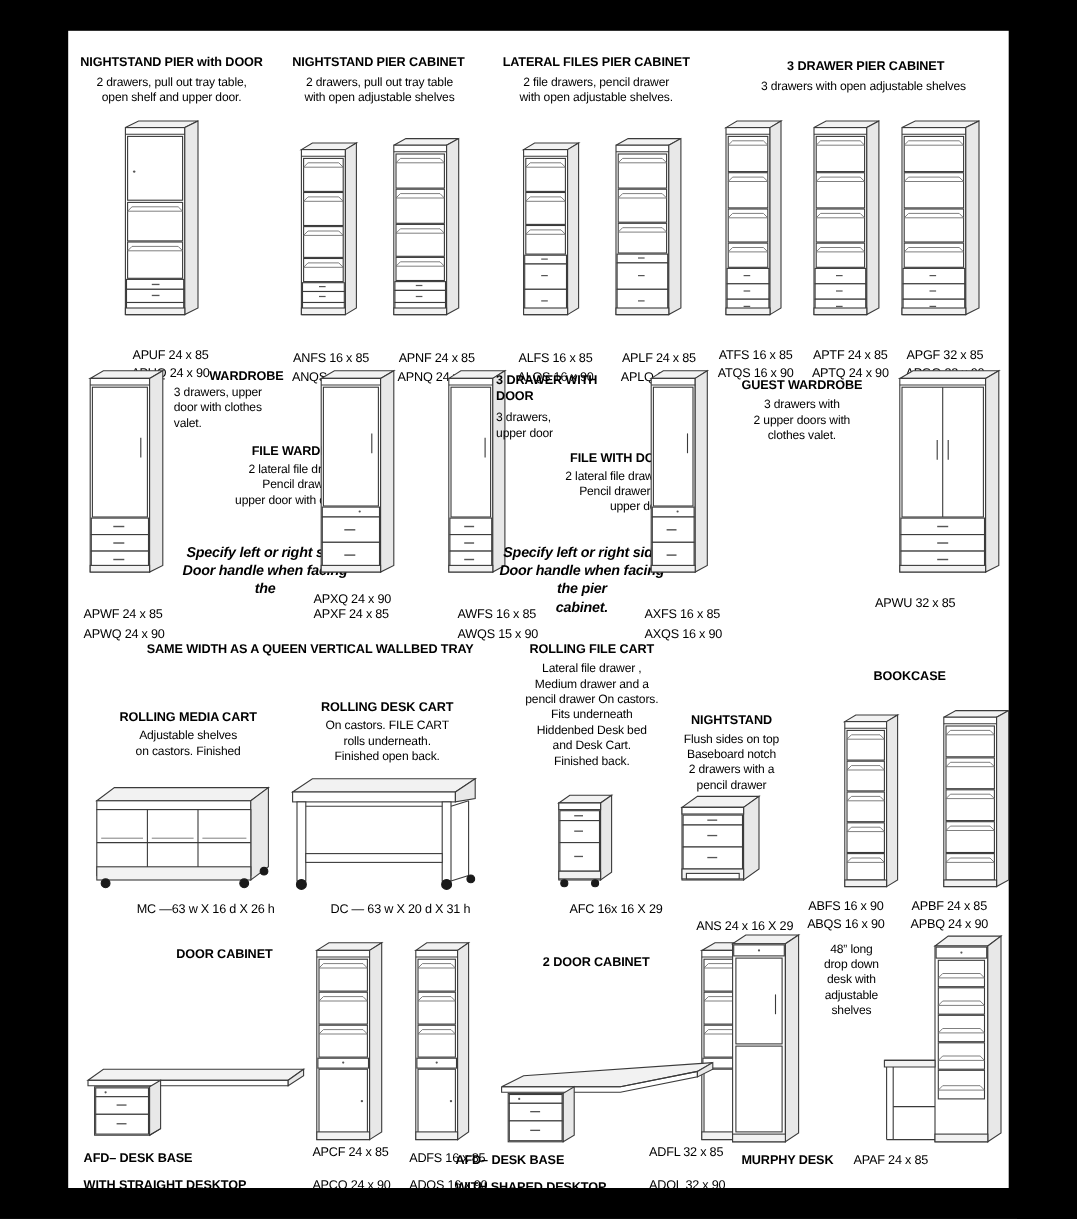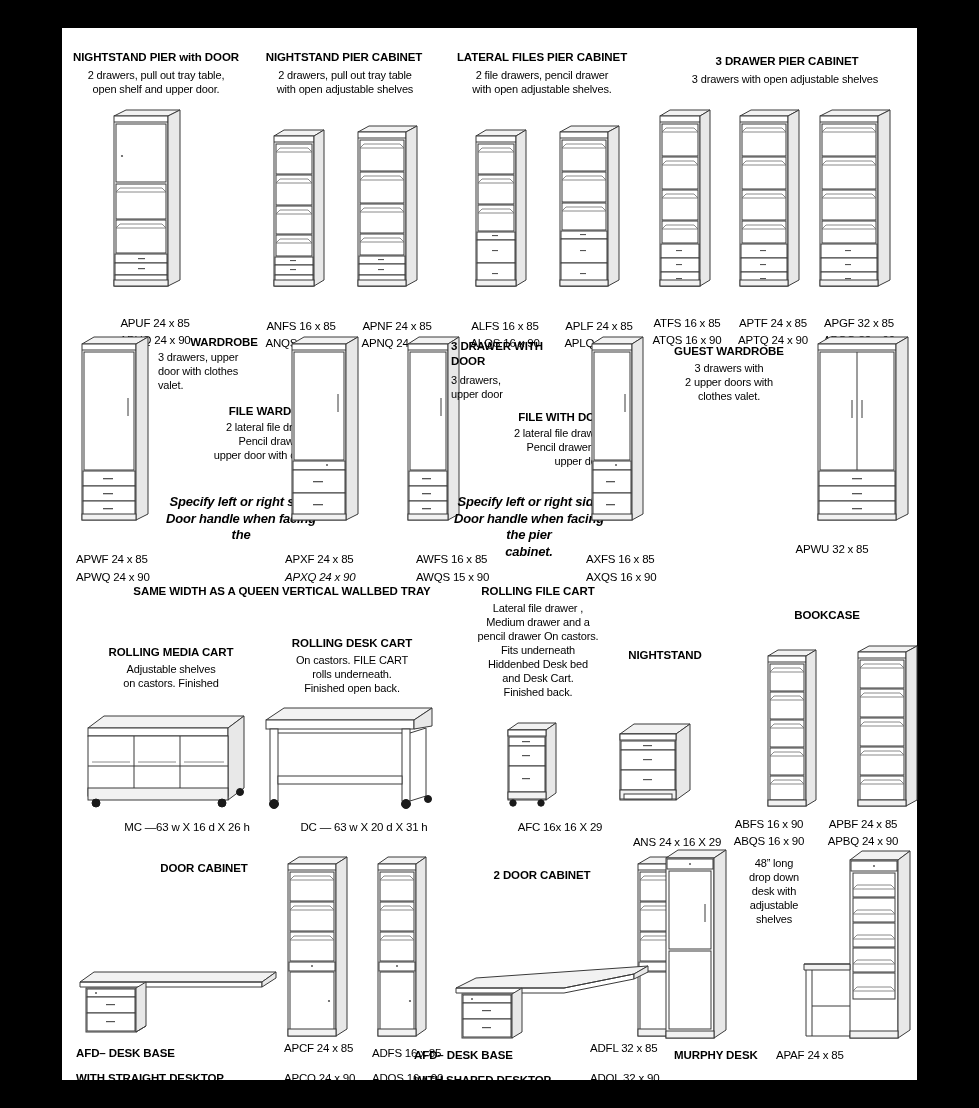--- a/index.html
+++ b/index.html
@@ -327,21 +327,21 @@
       <rect class="knob" x="27" y="147" width="10" height="1.3"></rect>
       <rect class="lnf" x="7" y="159" width="52" height="23"></rect>
       <rect class="knob" x="27" y="170" width="10" height="1.3"></rect>
       <rect class="fillg" x="6" y="180" width="54" height="6"></rect>
     </svg>
   </div>
 
   <div class="txt code lf" style="left:14px; top:524px; width:150px;">APWF 24 x 85</div>
   <div class="txt code lf" style="left:14px; top:542px; width:150px;">APWQ 24 x 90</div>
   <div class="txt code lf" style="left:223px; top:524px; width:150px;">APXF 24 x 85</div>
-  <div class="txt code lf" style="left:223px; top:542px; width:150px;font-style:italic;">APXQ 24 x 90</div>
+  <div class="txt code lf" style="left:223px; top:510px; width:150px;">APXQ 24 x 90</div>
 
   <div class="abs" style="left:340px; top:306px;">
     <svg width="72" height="190" viewBox="0 0 72 190">
       <polygon class="fillg" points="6,10 46,10 57,3 17,3"></polygon>
       <rect class="lnf" x="6" y="10" width="40" height="176"></rect>
       <polygon class="fillgg" points="46,10 57,3 57,180 46,186"></polygon>
       <line class="ln" x1="6" y1="16" x2="46" y2="16"></line>
       <rect class="lnf" x="8" y="18" width="36" height="118"></rect>
       <line class="ln" x1="39" y1="64" x2="39" y2="82"></line>
       <rect class="lnf" x="7" y="137" width="38" height="15"></rect>
@@ -494,20 +494,24 @@
       <rect class="knob" x="20" y="60" width="8" height="1.2"></rect>
       <rect class="fillg" x="6" y="74" width="38" height="7"></rect>
       <ellipse class="castor" cx="11" cy="85" rx="3.2" ry="3.2"></ellipse>
       <ellipse class="castor" cx="39" cy="85" rx="3.2" ry="3.2"></ellipse>
     </svg>
   </div>
 
   <div class="txt code ctr" style="left:428px; top:792px; width:140px;">AFC 16x 16 X 29</div>
 
   <div class="txt hd ctr" style="left:528px; top:620px; width:150px;">NIGHTSTAND</div>
+  <div class="txt sub ctr" style="left:524px; top:637px; width:158px;">Flush sides on top
+Baseboard notch
+2 drawers  with a
+pencil drawer</div>
 
   <div class="abs" style="left:552px; top:690px;">
     <svg width="88" height="92" viewBox="0 0 88 92">
       <polygon class="fillg" points="6,16 62,16 76,6 20,6"></polygon>
       <rect class="lnf" x="6" y="16" width="56" height="66"></rect>
       <polygon class="fillgg" points="62,16 76,6 76,72 62,82"></polygon>
       <rect class="lnf" x="6" y="16" width="56" height="6"></rect>
       <rect class="lnf" x="7" y="23" width="54" height="9"></rect>
       <rect class="knob" x="29" y="27" width="9" height="1.2"></rect>
       <rect class="lnf" x="7" y="32" width="54" height="20"></rect>

